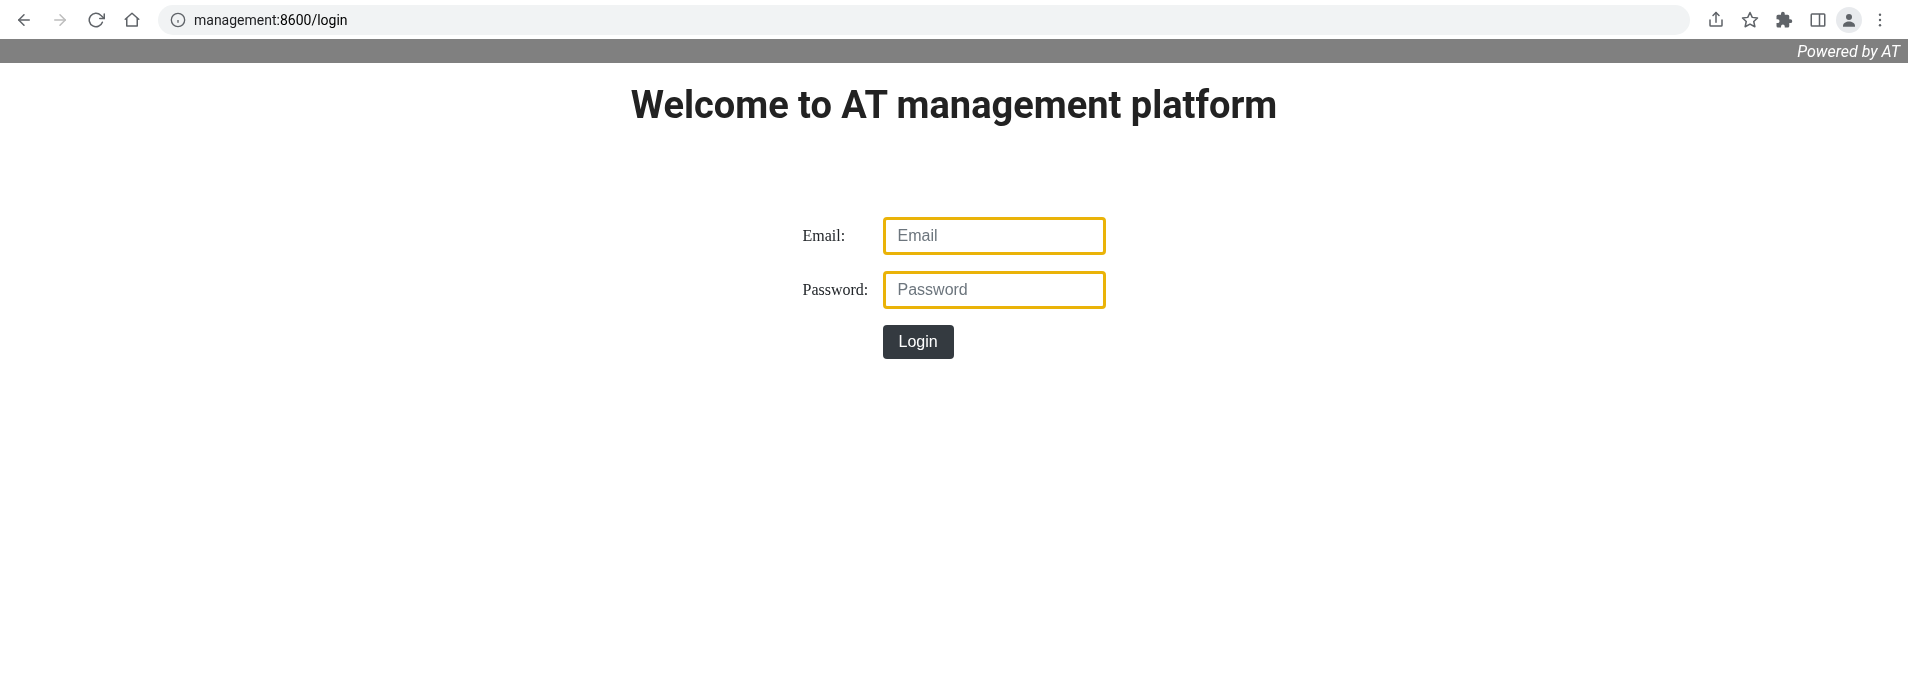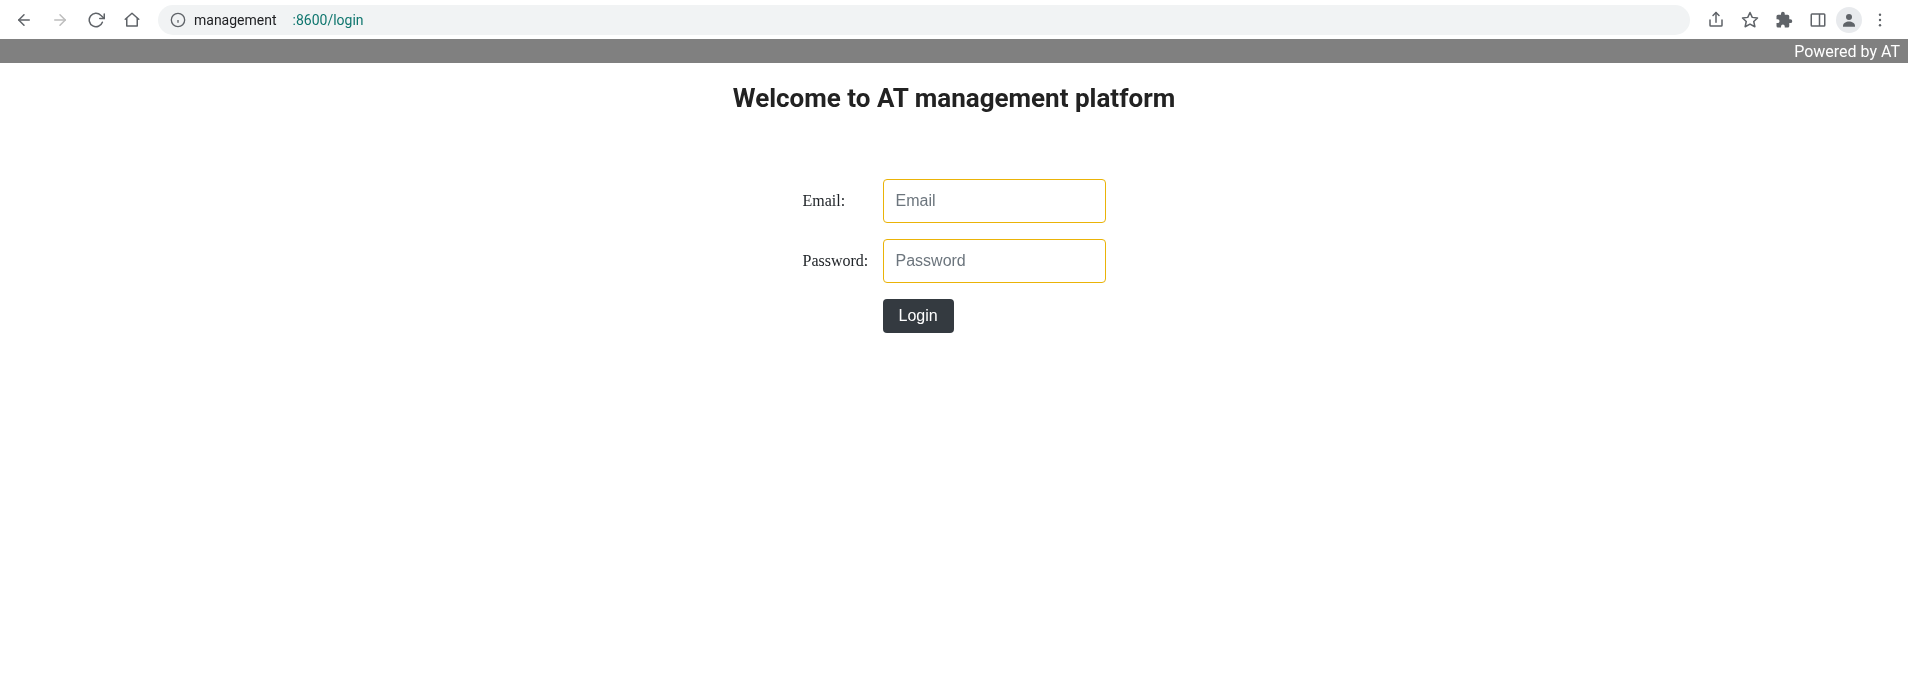--- a/index.html
+++ b/index.html
@@ -64,22 +64,21 @@
       height: 16px;
       display: flex;
       align-items: center;
       justify-content: center;
       color: #5f6368;
     }
     .url-host {
       color: #202124;
     }
     .url-rest {
-      color: #0f766e;
-      padding-left: 16px;
+      color: #000000;
     }
     .right-icons {
       display: flex;
       align-items: center;
       gap: 2px;
       padding-right: 4px;
     }
     .right-icon {
       width: 32px;
       height: 32px;
@@ -103,51 +102,52 @@
     
     .page-banner {
       height: 24px;
       background: #808080;
       color: #fff;
       display: flex;
       align-items: center;
       justify-content: flex-end;
       padding: 0 8px;
       font-size: 16px;
+      font-style: italic;
     }
     .page-main {
       text-align: center;
       padding-top: 20px;
     }
     .page-title {
-      font-size: 26px;
+      font-size: 38px;
       font-weight: 700;
       color: #222;
-      margin-bottom: 66px;
+      margin-bottom: 90px;
     }
     .login-form {
       display: inline-block;
       text-align: left;
     }
     .form-row {
       display: flex;
       align-items: center;
       margin-bottom: 16px;
     }
     .form-label {
       width: 80px;
       text-align: left;
       font-size: 16px;
       color: #212529;
       font-family: Liberation Serif, serif;
     }
     .form-input {
       width: 223px;
-      height: 44px;
-      border: 1px solid #eab308;
+      height: 38px;
+      border: 3px solid #eab308;
       border-radius: 4px;
       padding: 6px 12px;
       font-size: 16px;
       color: #495057;
     }
     .form-input::placeholder {
       color: #6c757d;
     }
     .login-btn {
       margin-left: 80px;

